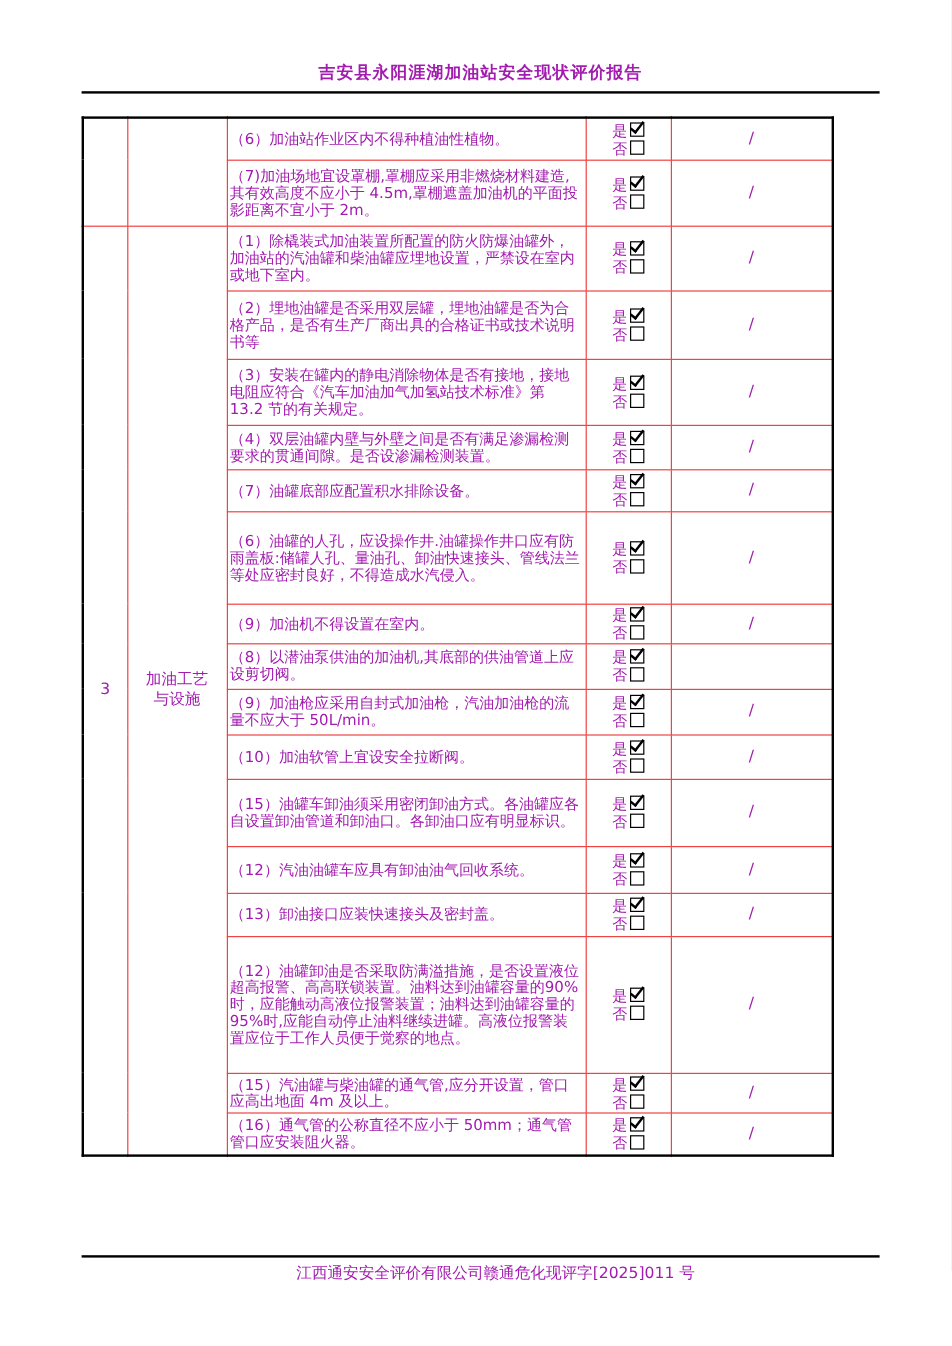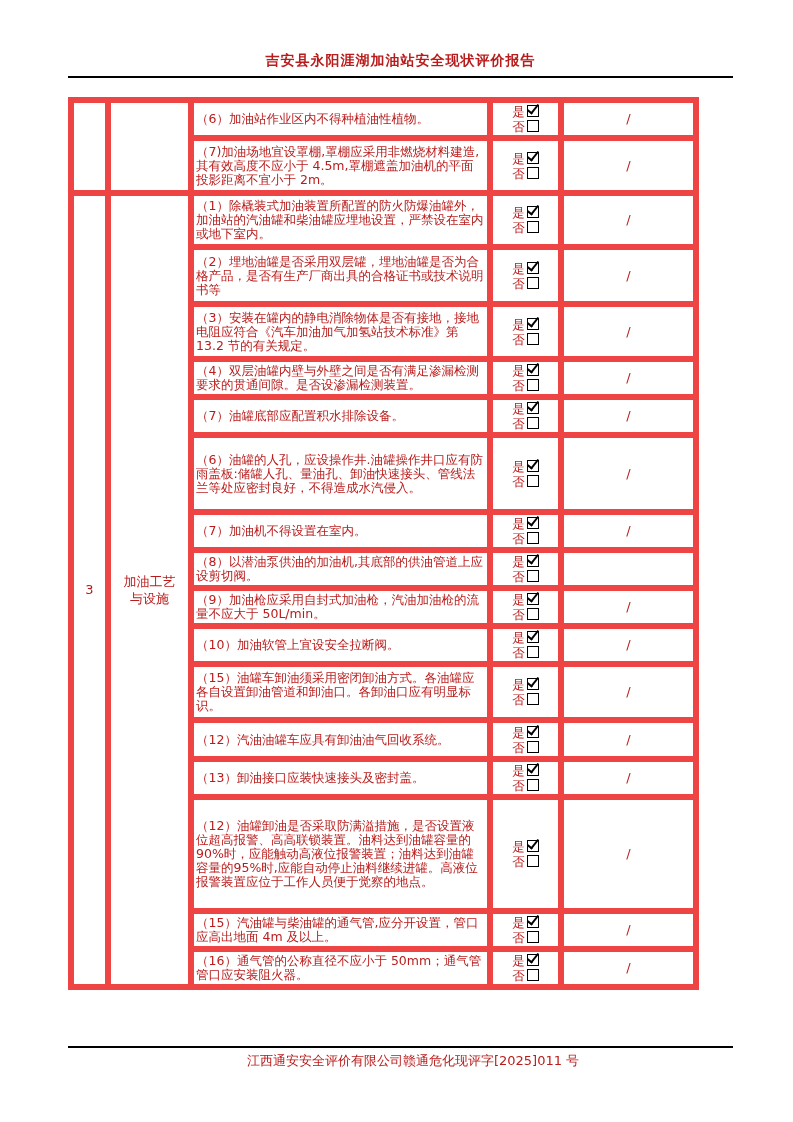--- a/index.html
+++ b/index.html
@@ -2,41 +2,41 @@
 <html><head>
 <meta charset="utf-8">
 <style>
   html,body{margin:0;padding:0;background:#e8e8e8;}
   .page{
     position:relative;
     width:793px;height:1122px;
     margin:0 auto;
     background:#ffffff;
     font-family:"DejaVu Sans", sans-serif;
-    color:#b91c1c;
+    color:#a21caf;
   }
   .content{
     position:absolute;left:68px;top:0;width:665px;height:1122px;
   }
   .doc-title{
     position:absolute;top:52px;left:0;width:100%;
     text-align:center;font-size:14px;font-weight:bold;
     letter-spacing:1px;
   }
   .header-rule{
     position:absolute;top:76px;left:0;width:665px;height:2px;background:#000;
   }
   table.checklist{
     position:absolute;top:97px;left:0;
     width:627px;
     border-collapse:collapse;table-layout:fixed;
     font-size:12.5px;line-height:14px;
   }
   table.checklist td{
-    border:6px solid #ef4444;
+    border:1px solid #ef4444;
     padding:1px 2px;
     vertical-align:middle;
     overflow:hidden;
   }
   table.checklist{border:2px solid #000;}
   td.col-no{width:37px;text-align:center;font-size:13px;}
   td.col-cat{width:83px;text-align:center;white-space:pre-line;font-size:13px;line-height:17px;}
   td.col-content{width:299px;text-align:left;padding:1px 3px 1px 4px;}
   td.col-check{width:71px;text-align:center;font-size:12.5px;line-height:15px;white-space:nowrap;}
   td.col-result{width:135px;text-align:center;font-size:13px;}
@@ -125,21 +125,21 @@
             <td class="col-content">（7）油罐底部应配置积水排除设备。</td>
             <td class="col-check"><span>是</span><span class="cb checked"></span><br><span>否</span><span class="cb"></span></td>
             <td class="col-result">/</td>
           </tr>
           <tr style="height: 77px;">
             <td class="col-content">（6）油罐的人孔，应设操作井.油罐操作井口应有防雨盖板:储罐人孔、量油孔、卸油快速接头、管线法兰等处应密封良好，不得造成水汽侵入。</td>
             <td class="col-check"><span>是</span><span class="cb checked"></span><br><span>否</span><span class="cb"></span></td>
             <td class="col-result">/</td>
           </tr>
           <tr style="height: 32px;">
-            <td class="col-content">（7）加油机不得设置在室内。</td>
+            <td class="col-content">（9）加油机不得设置在室内。</td>
             <td class="col-check"><span>是</span><span class="cb checked"></span><br><span>否</span><span class="cb"></span></td>
             <td class="col-result">/</td>
           </tr>
           <tr style="height: 38px;">
             <td class="col-content">（8）以潜油泵供油的加油机,其底部的供油管道上应设剪切阀。</td>
             <td class="col-check"><span>是</span><span class="cb checked"></span><br><span>否</span><span class="cb"></span></td>
             <td class="col-result"></td>
           </tr>
           <tr style="height: 38px;">
             <td class="col-content">（9）加油枪应采用自封式加油枪，汽油加油枪的流量不应大于 50L/min。</td>

